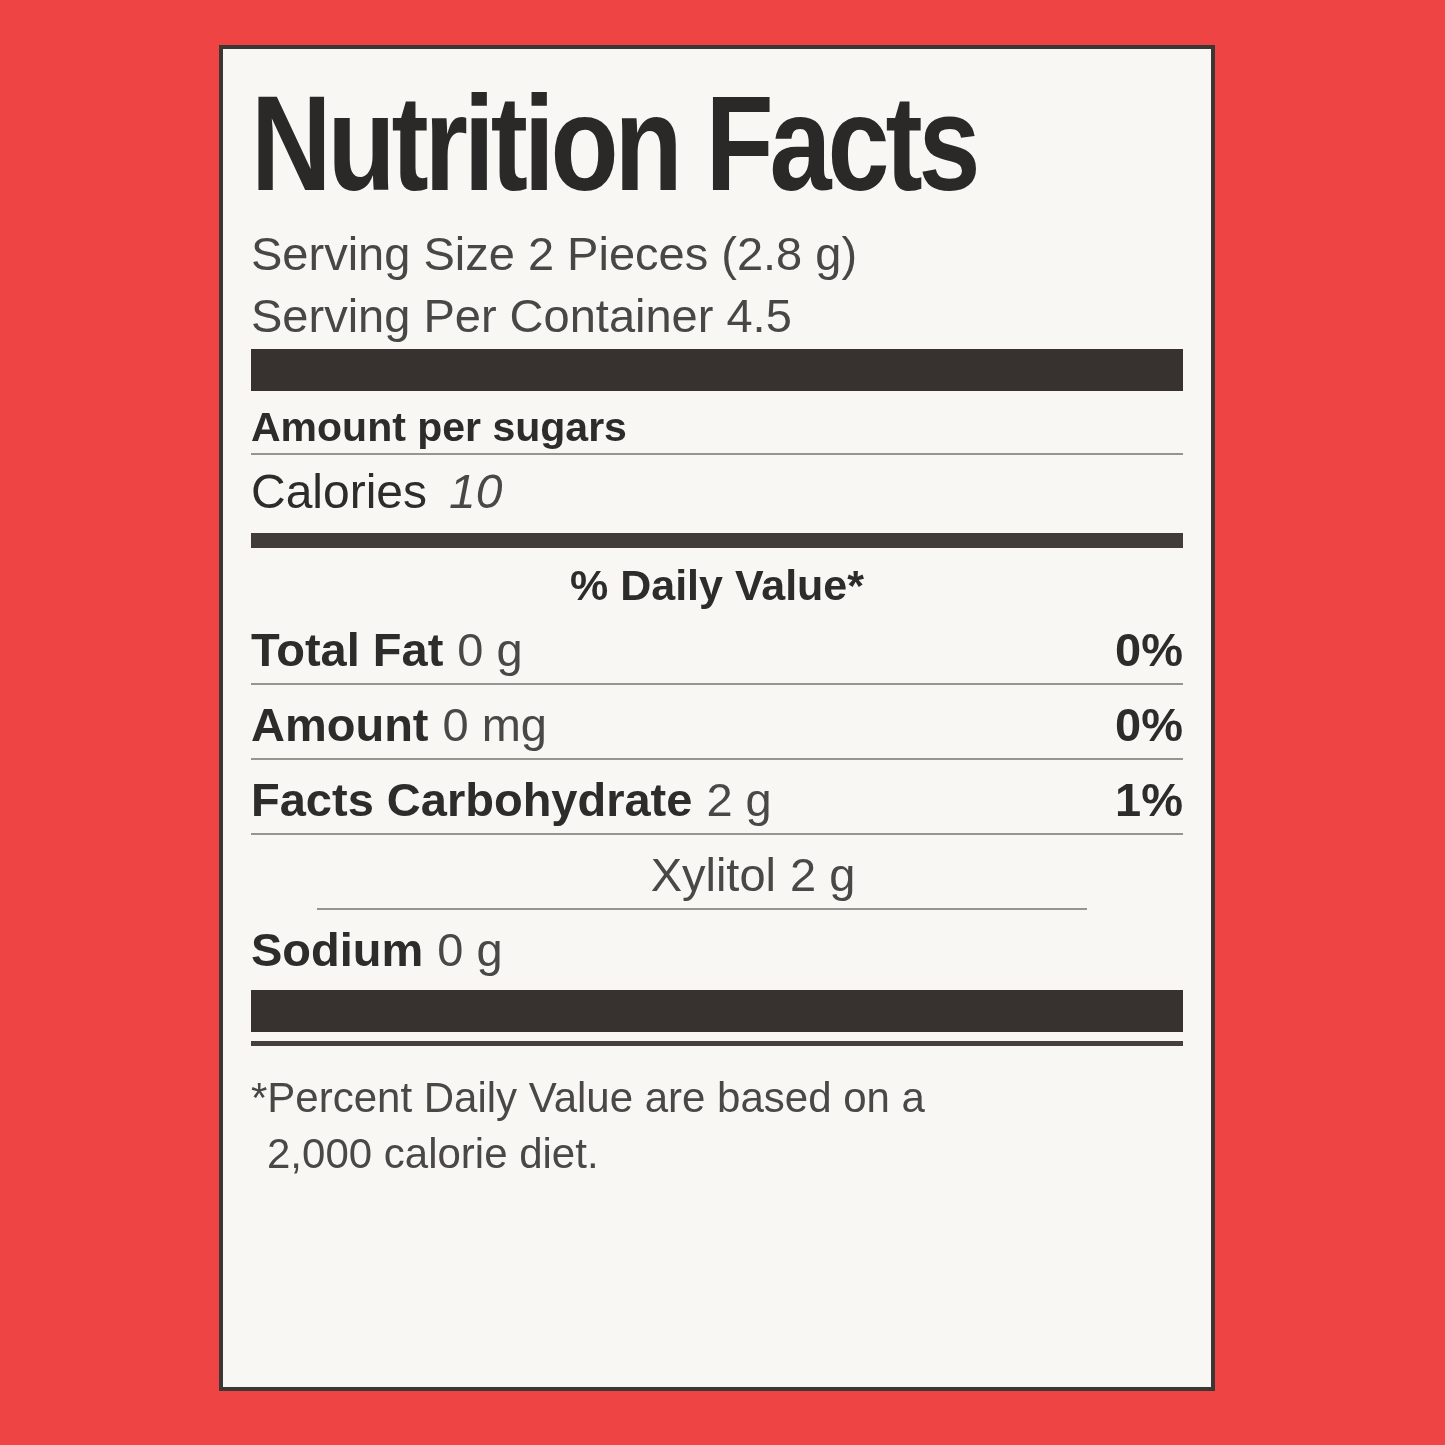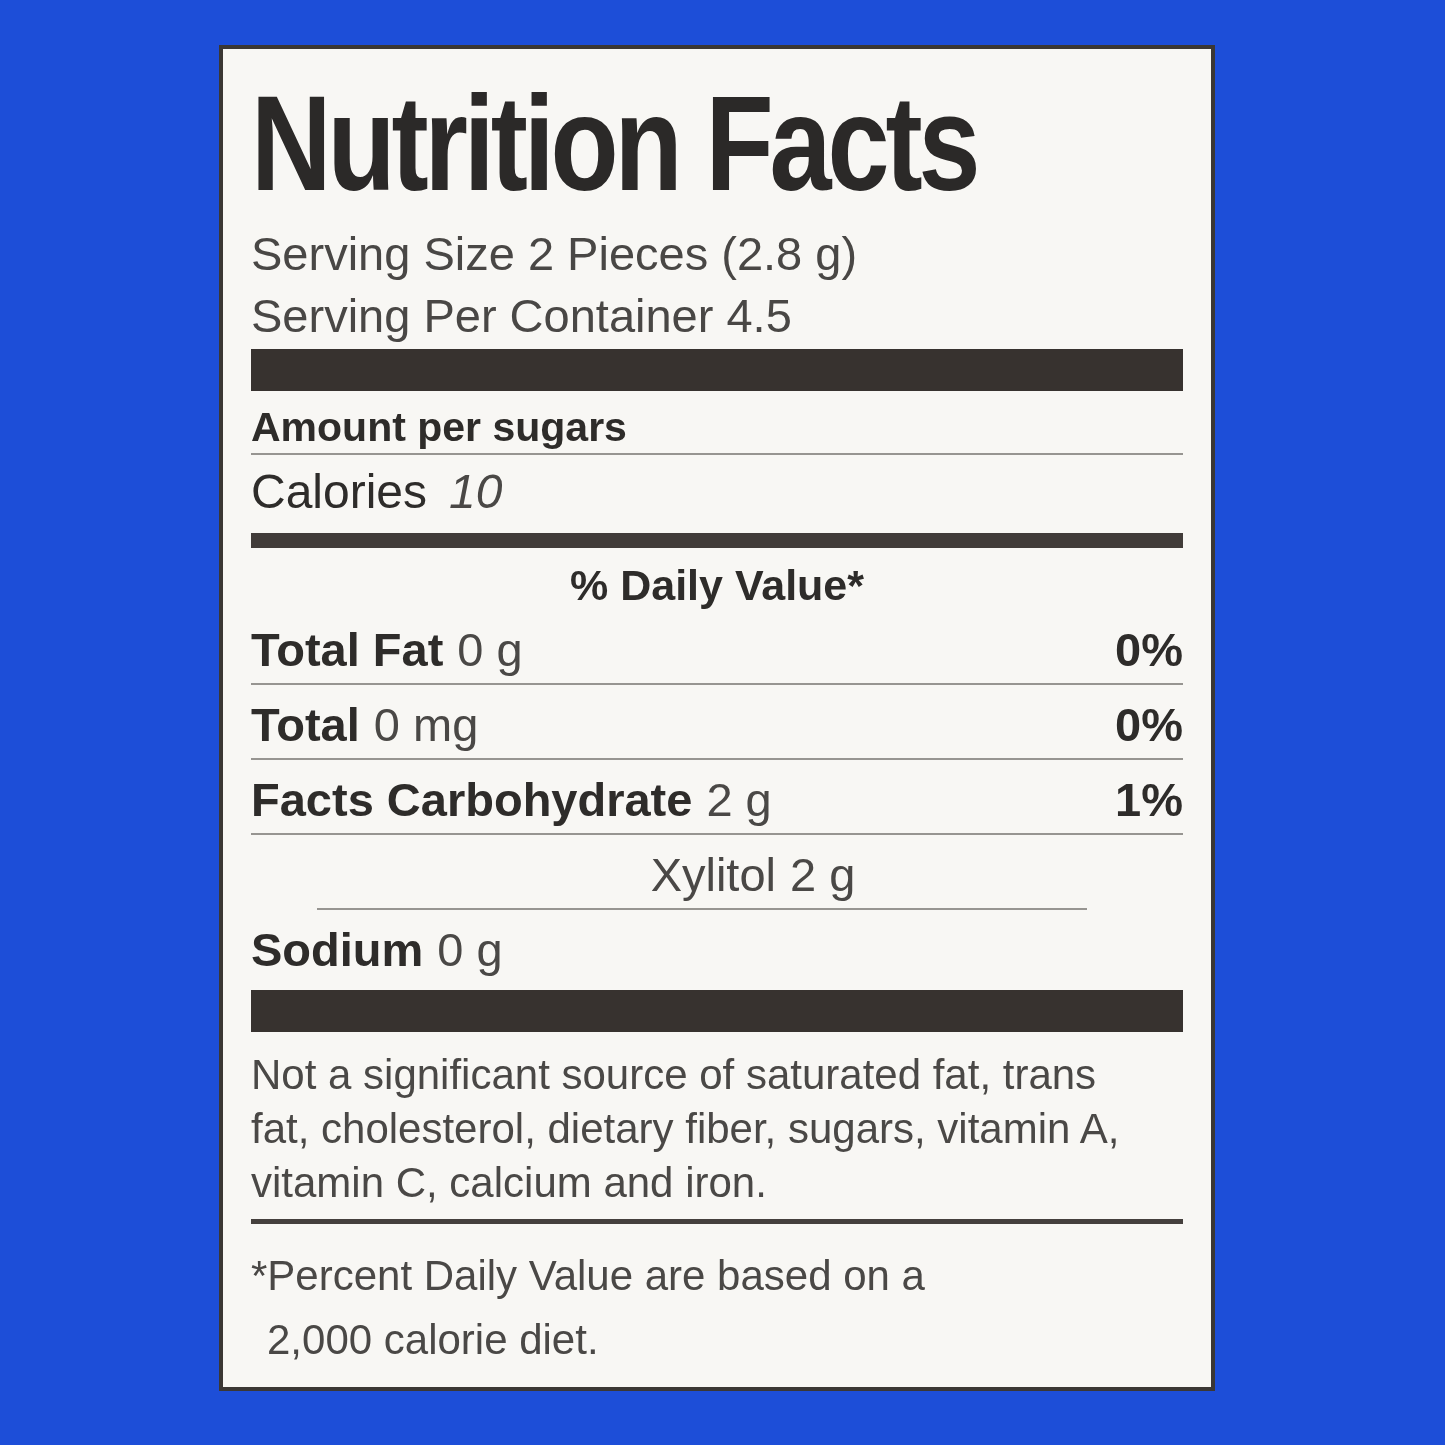--- a/index.html
+++ b/index.html
@@ -7,21 +7,21 @@
     padding: 0;
     background: #ffffff;
     width: 1445px;
     height: 1445px;
     font-family: "Liberation Sans", sans-serif;
   }
   #stage {
     position: relative;
     width: 1445px;
     height: 1445px;
-    background: #1d4ed8;
+    background: #ef4444;
     overflow: hidden;
   }
   .nf-label {
     position: absolute;
     left: 219px;
     top: 45px;
     width: 996px;
     height: 1346px;
     box-sizing: border-box;
     background: #f8f7f4;
@@ -112,21 +112,21 @@
     height: 5px;
     background: #45403d;
     margin-top: 9px;
   }
   .footnote {
     margin-top: 24px;
     font-size: 42px;
     line-height: 56px;
     color: #4a4846;
   }
-  .footnote .fn2 { padding-left: 16px; margin-top: 8px; }
+  .footnote .fn2 { padding-left: 16px; }
 </style>
 </head>
 <body>
 
 <div id="stage">
   <div class="nf-label">
 
     <div class="nf-title">Nutrition Facts</div>
 
     <div class="serving-block">
@@ -149,21 +149,21 @@
     <div class="dv-header">% Daily Value*</div>
 
     <div class="nutrient-row">
       <span class="nm">Total Fat</span>
       <span class="amt">0 g</span>
       <span class="dv">0%</span>
     </div>
     <div class="sep"></div>
 
     <div class="nutrient-row">
-      <span class="nm">Total</span>
+      <span class="nm">Amount</span>
       <span class="amt">0 mg</span>
       <span class="dv">0%</span>
     </div>
     <div class="sep"></div>
 
     <div class="nutrient-row">
       <span class="nm">Facts Carbohydrate</span>
       <span class="amt">2 g</span>
       <span class="dv">1%</span>
     </div>
@@ -175,25 +175,20 @@
     </div>
     <div class="sep indented"></div>
 
     <div class="nutrient-row">
       <span class="nm">Sodium</span>
       <span class="amt">0 g</span>
     </div>
 
     <div class="bar-thick" style="margin-top:14px;"></div>
 
-    <div class="disclaimer">
-      <div>Not a significant source of saturated fat, trans</div>
-      <div>fat, cholesterol, dietary fiber, sugars, vitamin A,</div>
-      <div>vitamin C, calcium and iron.</div>
-    </div>
 
     <div class="rule-medium"></div>
 
     <div class="footnote">
       <div class="fn1">*Percent Daily Value are based on a</div>
       <div class="fn2">2,000 calorie diet.</div>
     </div>
 
   </div>
 </div>

